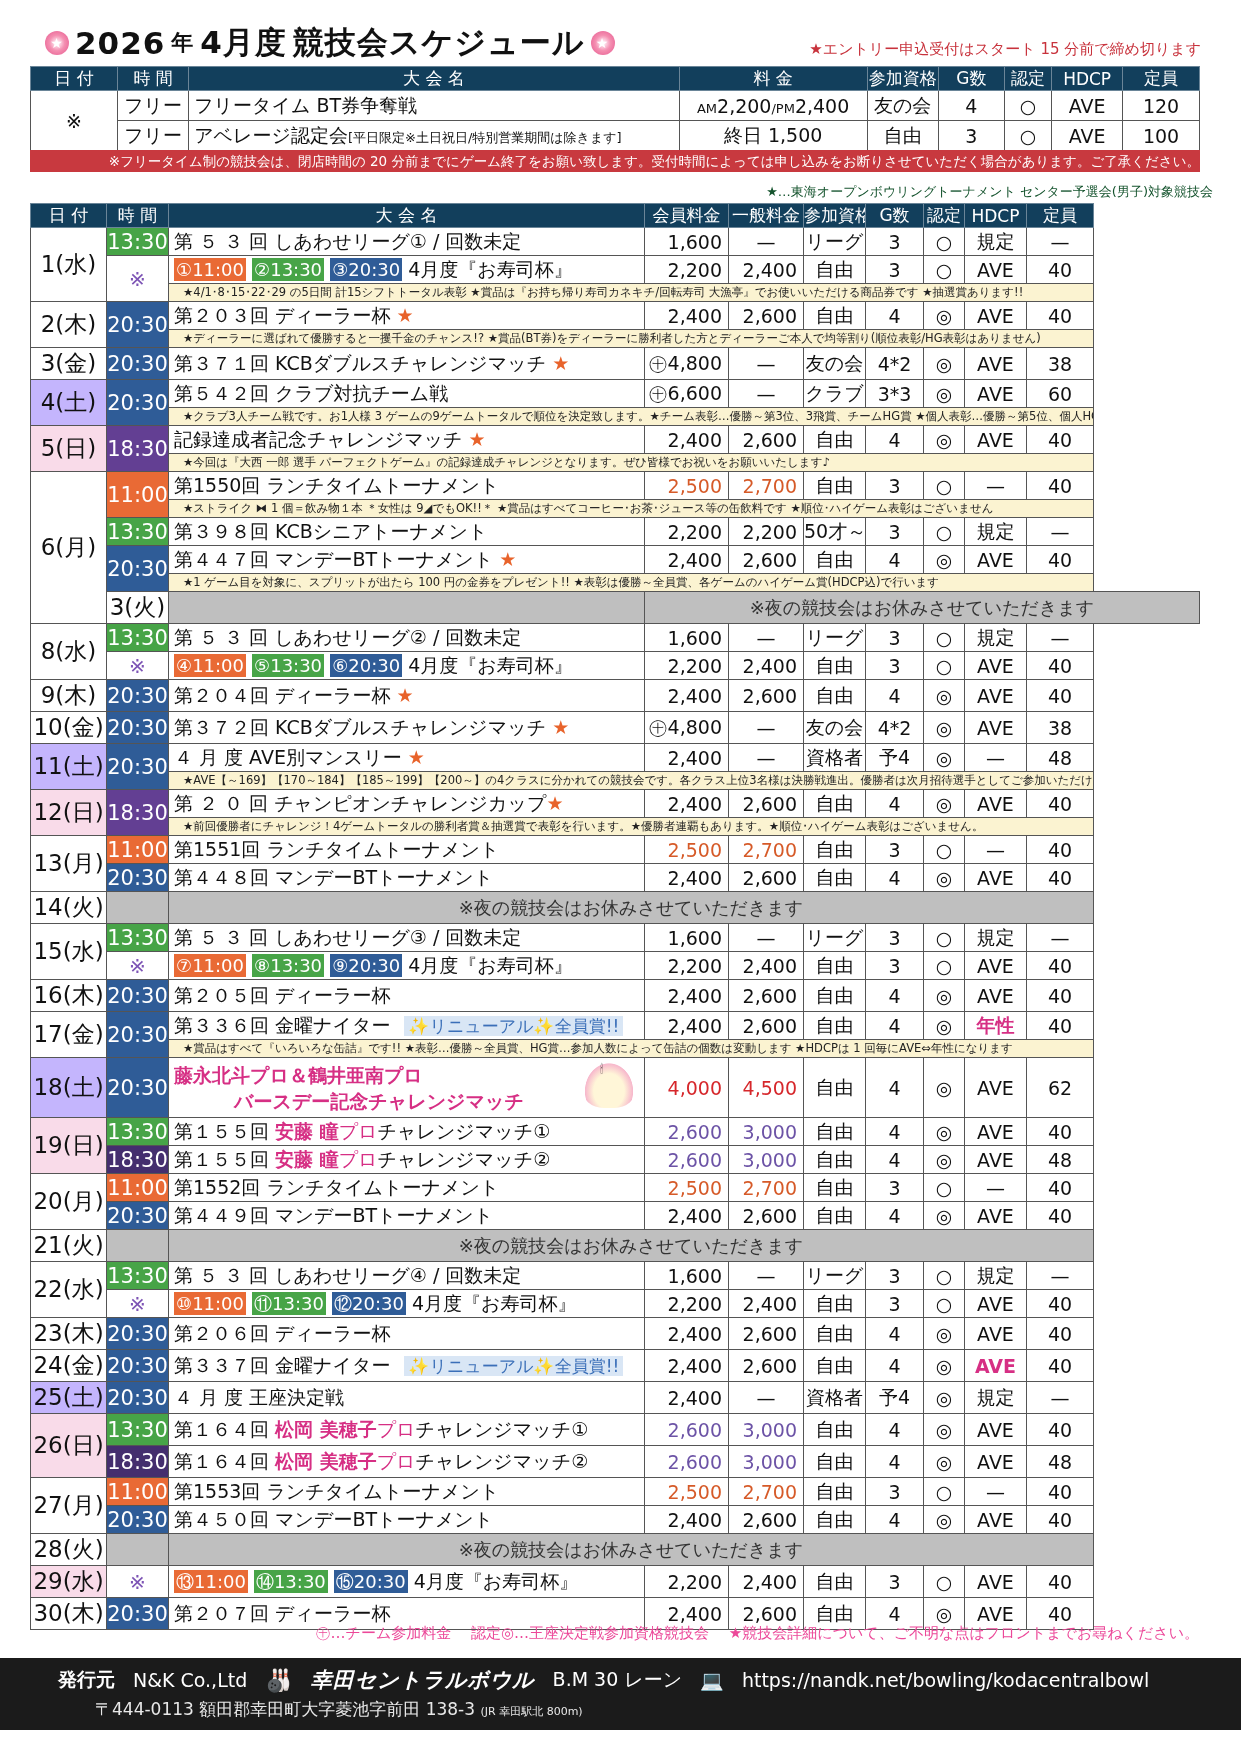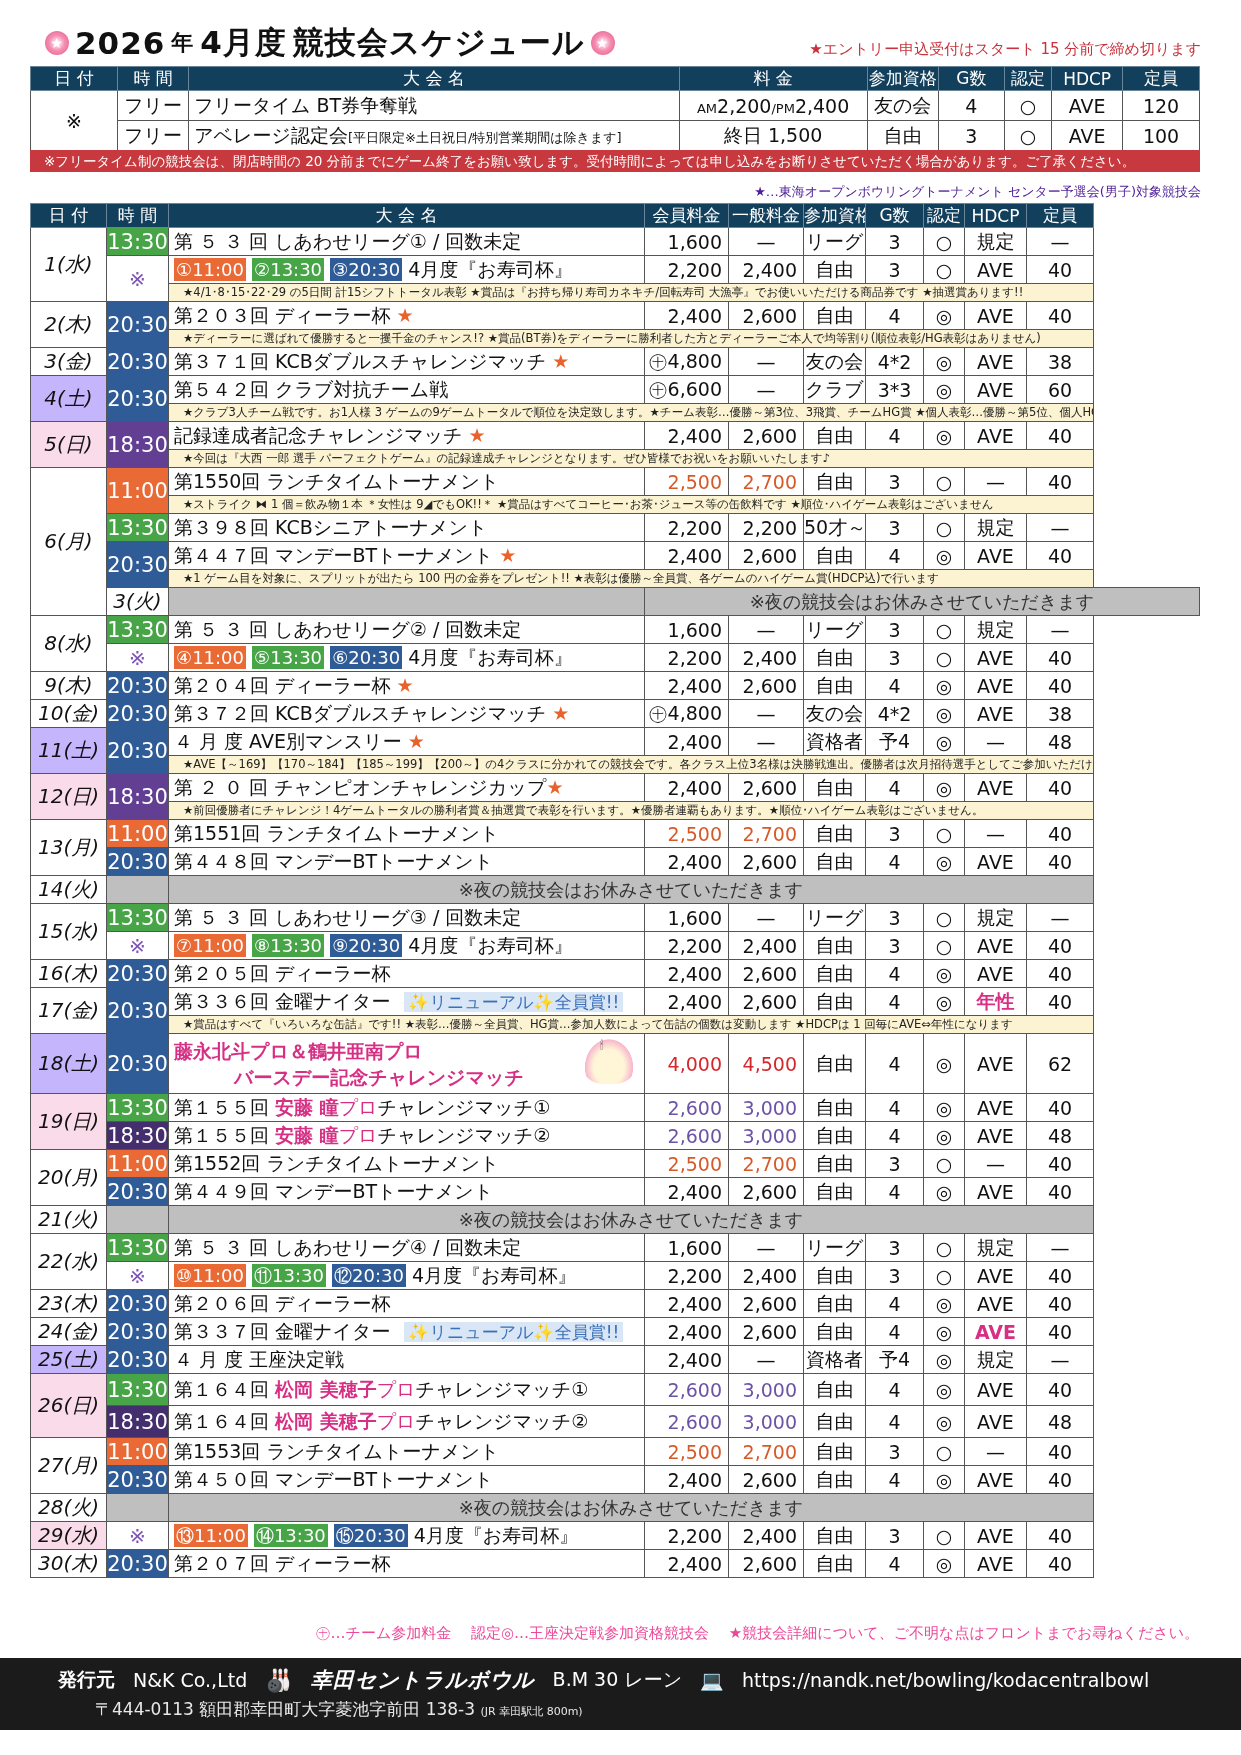--- a/index.html
+++ b/index.html
@@ -26,28 +26,28 @@
   td, th { border: 1.5px solid #555; text-align: center; vertical-align: middle; overflow: hidden; white-space: nowrap; }
   th { background: #123f5c; color: #fff; font-weight: normal; font-size: 17px; height: 24px; border-color: #6a8598; margin-left: 20px; }
 
   
   #free-table { left: 30px; top: 66px; width: 1170px; }
   #free-table td { font-size: 19px; height: 30px; }
   #free-table td.name { text-align: left; padding-left: 5px; }
   #free-table .small { font-size: 13px; }
   #free-warning {
     left: 30px; top: 150px; width: 1170px; height: 22px; background: #c8393f; color: #fff;
-    font-size: 13.5px; line-height: 22px; padding-left: 14px; white-space: nowrap;
+    font-size: 13.5px; line-height: 22px; padding-left: 14px; white-space: nowrap; text-align: right;
   }
-  #tokai-note { right: 40px; top: 183px; font-size: 13px; color: #4c1d95; white-space: nowrap; }
+  #tokai-note { right: 28px; top: 183px; font-size: 13px; color: #14532d; white-space: nowrap; }
 
   
   #main-table { left: 30px; top: 203px; width: 1170px; }
   #main-table td { font-size: 19px; height: 28px; padding: 0; }
-  #main-table td.date { font-size: 20px; background: #fff; font-style: italic; }
+  #main-table td.date { font-size: 23px; background: #fff; }
   #main-table td.date.sat { background: #c4b5fd; }
   #main-table td.date.sun { background: #f9dbe9; }
   #main-table td.time { color: #fff; font-size: 21px; }
   .t-green { background: #47a447 !important; }
   .t-blue { background: #2f5c97 !important; }
   .t-purple { background: #633f93 !important; }
   .t-orange { background: #e96a35 !important; }
   .t-dark { background: #442e6e !important; }
   .t-gray { background: #bfbfbf !important; }
   .t-mark { color: #7d54b5 !important; background: #fff; font-size: 20px !important; }

